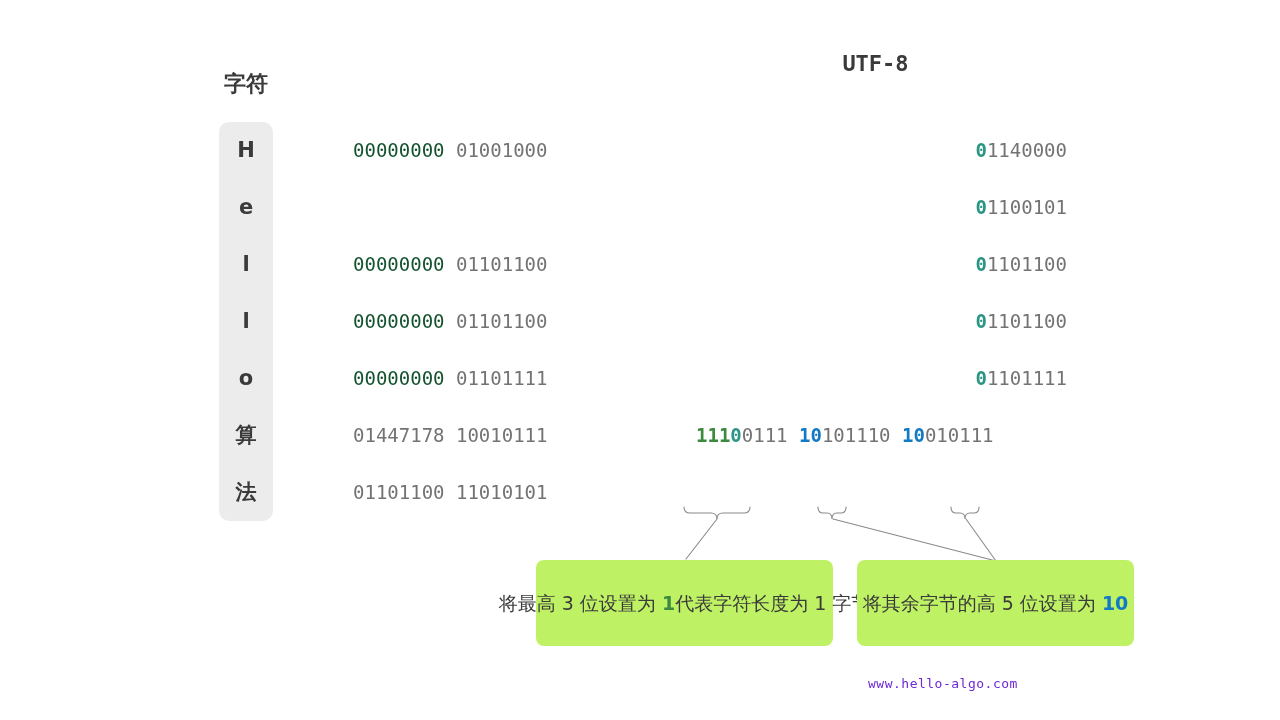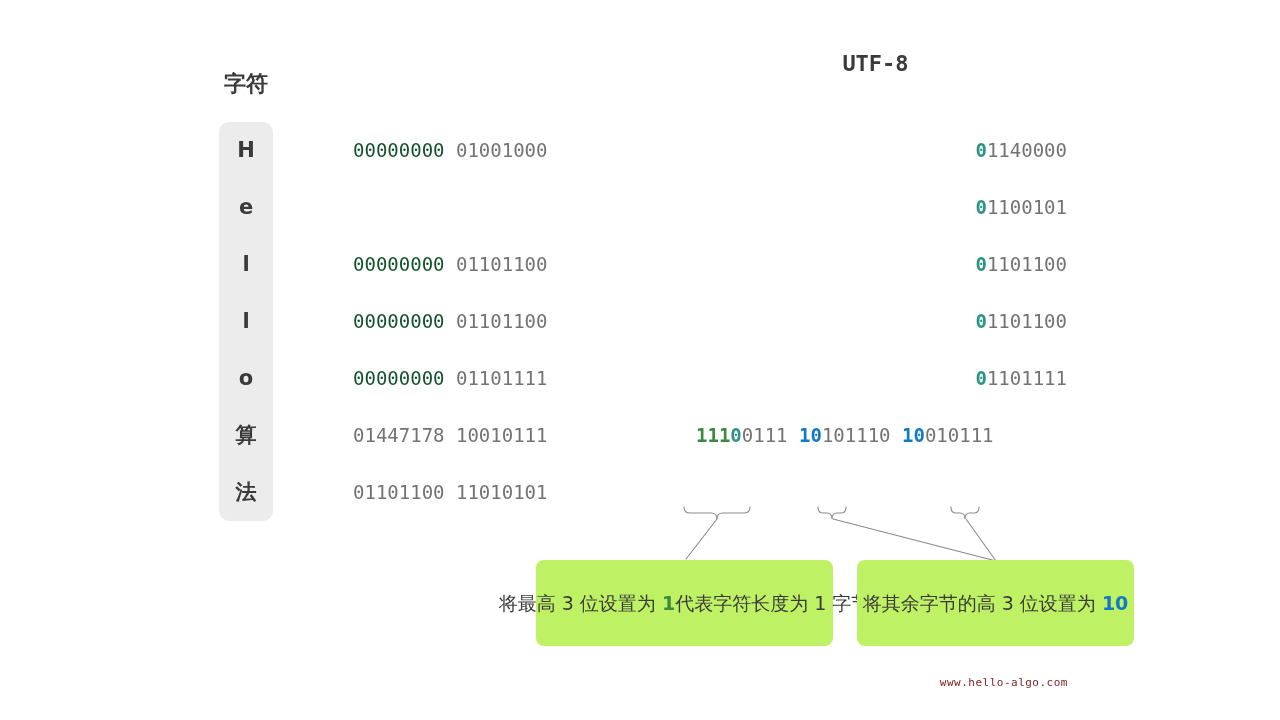--- a/index.html
+++ b/index.html
@@ -137,24 +137,23 @@
     width: 277px;
     height: 86px;
   }
 
   
   #watermark {
     position: absolute;
     left: 868px;
     top: 676px;
     width: 200px;
-    text-align: right;
     font-family: "DejaVu Sans Mono", monospace;
-    font-size: 11px;
-    color: #7f1d1d;
+    font-size: 13px;
+    color: #6d28d9;
     letter-spacing: 0.5px;
   }
 
   
   #connectors {
     position: absolute;
     left: 0;
     top: 0;
     width: 1280px;
     height: 720px;
@@ -208,19 +207,19 @@
       <path d="M966,519 L996,561"></path>
     </g>
   </svg>
 
   <div class="callout" id="callout-left">
     <div class="line"><span>将最高 3 位设置为 </span><span class="green">1</span></div>
     <div class="line">代表字符长度为 1 字节</div>
   </div>
 
   <div class="callout" id="callout-right">
-    <div class="line">将其余字节的高 3 位</div>
+    <div class="line">将其余字节的高 5 位</div>
     <div class="line"><span>设置为 </span><span class="blue">10</span></div>
   </div>
 
   <div id="watermark">www.hello-algo.com</div>
 
 </div>
 
 </body></html>

